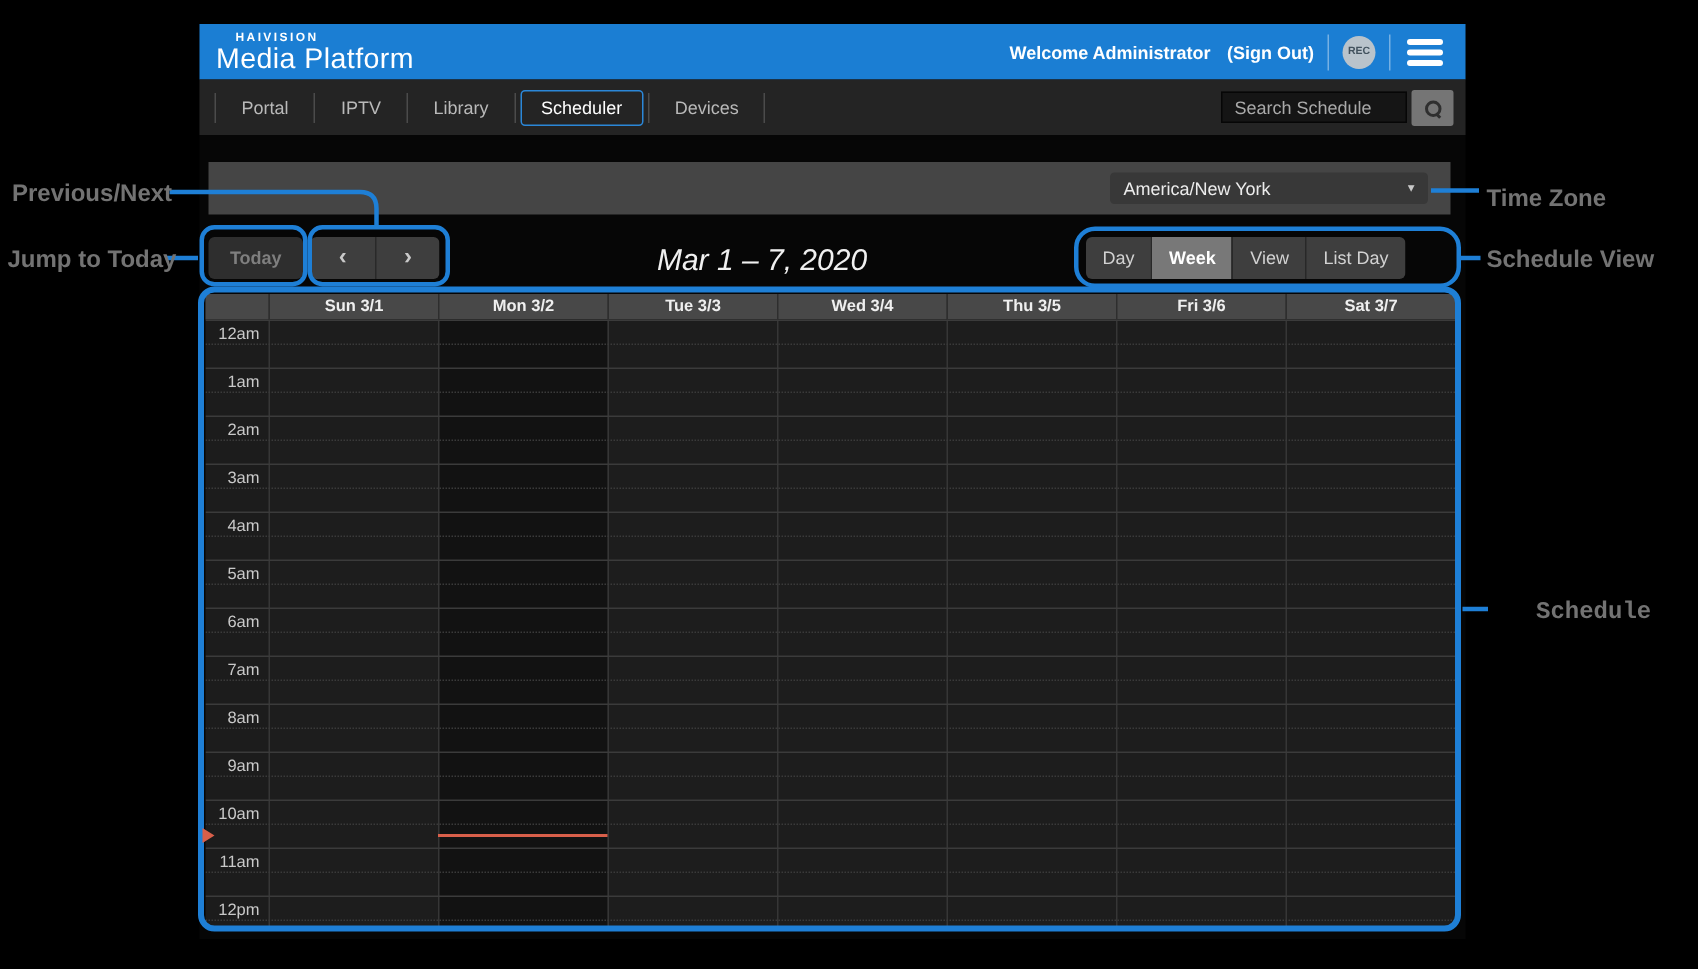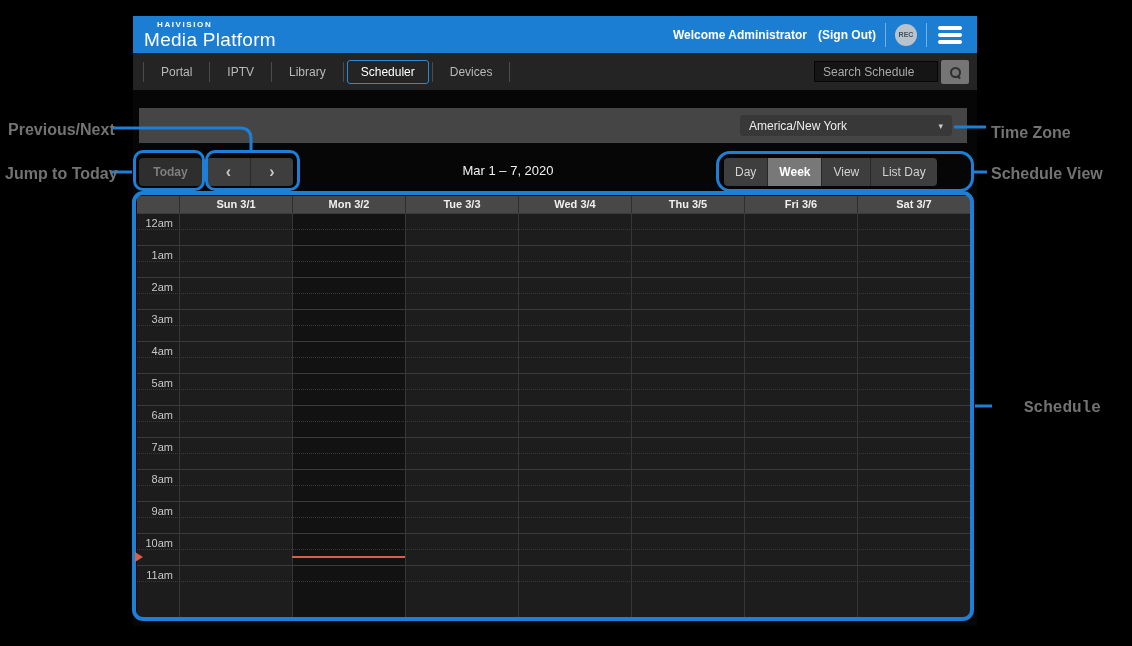--- a/index.html
+++ b/index.html
@@ -54,21 +54,21 @@
 
   
   .today-btn{position:absolute;left:6px;top:142px;width:63px;height:28px;background:#2e2e2e;
              border:none;border-radius:4px;color:#7f7f7f;font-size:12px;font-weight:bold;
              font-family:inherit;cursor:pointer;}
   .arrow-group{position:absolute;left:74px;top:142px;display:flex;border-radius:4px;overflow:hidden;}
   .arrow-btn{width:43px;height:28px;background:#3e3e3e;border:none;color:#c9c9c9;
              font-size:16px;font-weight:bold;line-height:26px;font-family:inherit;cursor:pointer;padding:0;}
   .arrow-btn + .arrow-btn{border-left:1px solid #292929;}
   .date-title{position:absolute;left:163px;width:424px;top:147px;text-align:center;
-              color:#f0f0f0;font-size:13px;}
+              color:#f0f0f0;font-size:20px;font-style:italic;}
   .view-group{position:absolute;left:591px;top:142px;display:flex;height:28px;
               border-radius:4px;overflow:hidden;}
   .view-btn{background:#3e3e3e;border:none;color:#d2d2d2;font-size:12px;padding:0 11px;
             font-family:inherit;cursor:pointer;}
   .view-btn + .view-btn{border-left:1px solid #282828;}
   .view-btn.active{background:#787878;color:#fff;font-weight:bold;}
 
   
   .calendar{position:absolute;left:4px;top:180px;width:833px;height:422px;background:#1c1c1c;}
   .cal-head{display:flex;height:17px;}
@@ -224,20 +224,24 @@
             <div class="half"></div>
           </div>
           <div class="hour-row" style="top: 320px;">
             <div class="hour-label">10am</div>
             <div class="half"></div>
           </div>
           <div class="hour-row" style="top: 352px;">
             <div class="hour-label">11am</div>
             <div class="half"></div>
           </div>
+          <div class="hour-row" style="top: 384px;">
+            <div class="hour-label">12pm</div>
+            <div class="half"></div>
+          </div>
           <div class="now-line" style="top: 343px; left: 155px; width: 113px;"></div>
         </div>
       <div class="now-arrow" style="top: 356px;"></div>
     </div>
   </div>
 
   <div class="annot">
     <svg id="svg-lines" width="1132" height="646">
       <path d="M113 128 H240 Q251 128 251 139 V150" stroke="#1e7fd6" stroke-width="3" fill="none"></path>
       <path d="M111 172 H132" stroke="#1e7fd6" stroke-width="3" fill="none"></path>

